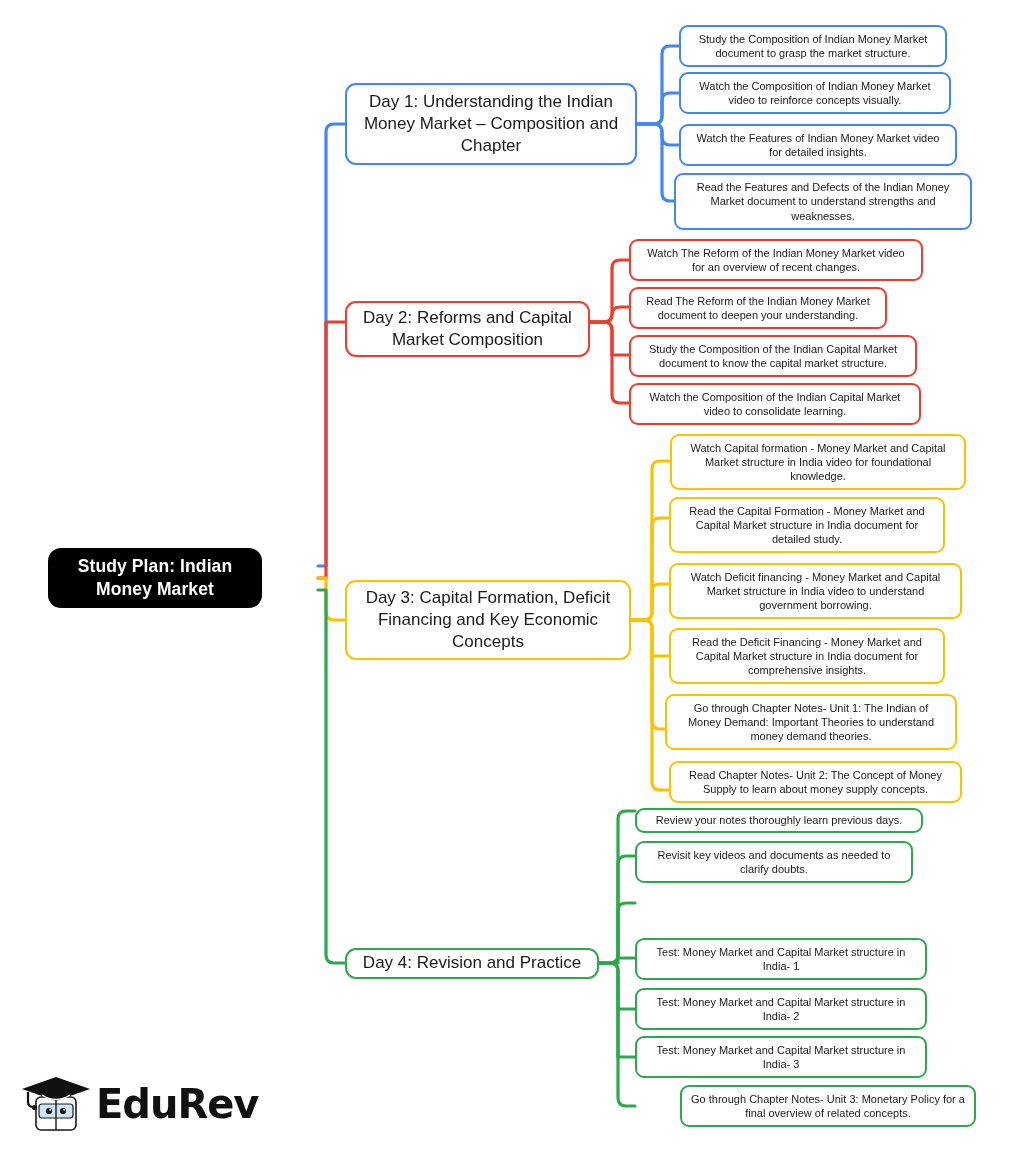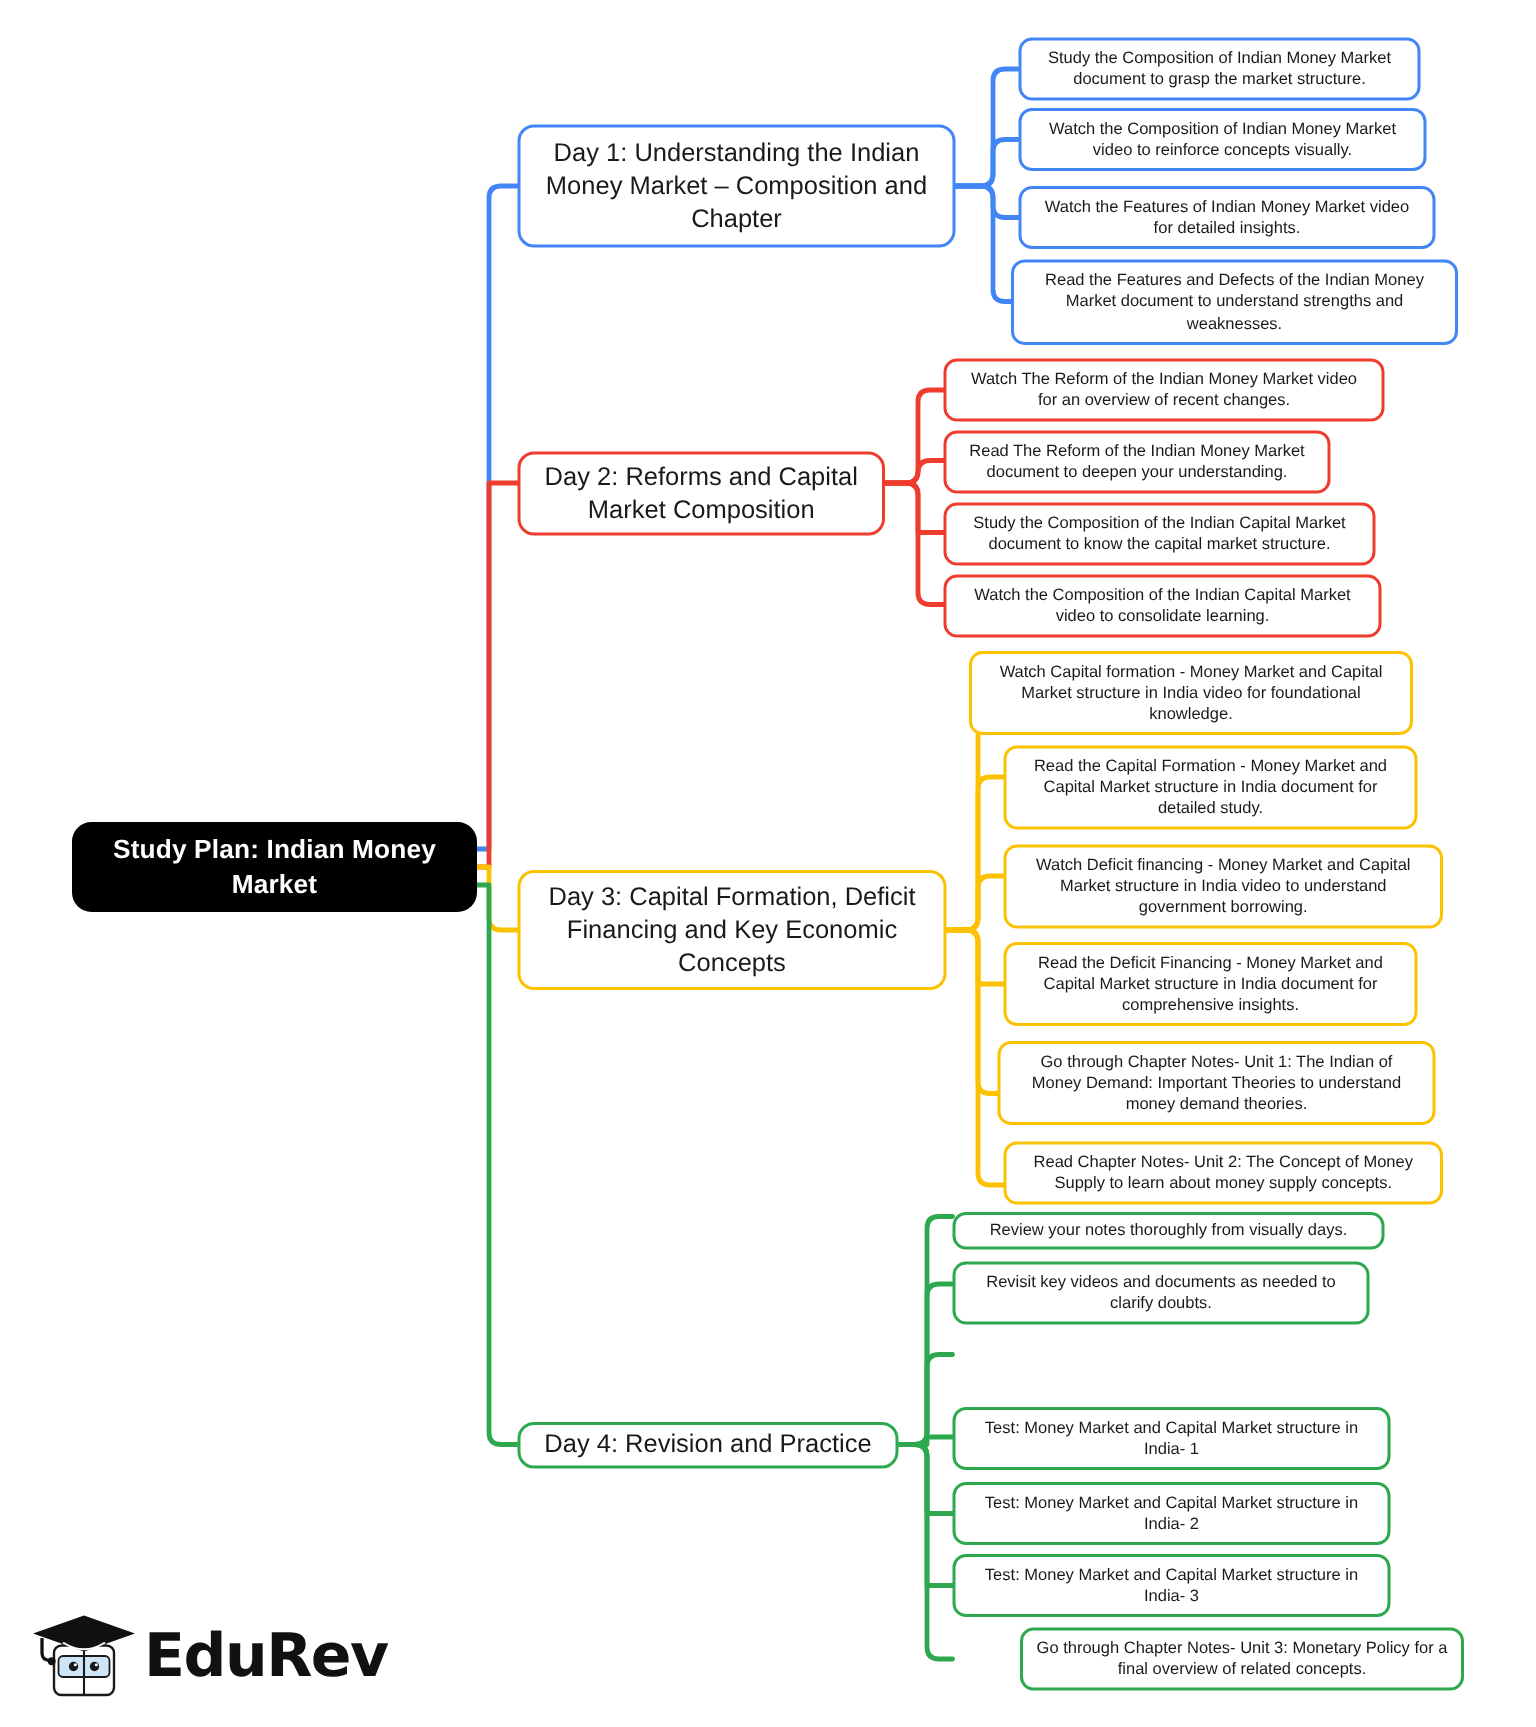--- a/index.html
+++ b/index.html
@@ -96,21 +96,21 @@
       <path d="M599,963 H610 Q618,963 618,955 V819 Q618,811 626,811 H635" stroke="#2ea84f"></path>
       <path d="M599,963 H610 Q618,963 618,955 V864 Q618,856 626,856 H635" stroke="#2ea84f"></path>
       <path d="M599,963 H610 Q618,963 618,955 V911 Q618,903 626,903 H635" stroke="#2ea84f"></path>
       <path d="M599,963 H610 Q618,963 618,963 V958 Q618,958 626,958 H635" stroke="#2ea84f"></path>
       <path d="M599,963 H610 Q618,963 618,971 V1009 Q618,1009 626,1009 H635" stroke="#2ea84f"></path>
       <path d="M599,963 H610 Q618,963 618,971 V1057 Q618,1057 626,1057 H635" stroke="#2ea84f"></path>
       <path d="M599,963 H610 Q618,963 618,971 V1098 Q618,1106 626,1106 H635" stroke="#2ea84f"></path>
     </g>
   </svg>
 
-  <div class="node root" style="left:48px;top:548px;width:270px;height:60px;">
+  <div class="node root" style="left:48px;top:548px;width:214px;height:60px;">
     <span>Study Plan: Indian Money Market</span>
   </div>
 
   <div class="node branch b-blue" style="left:345px;top:83px;width:292px;height:82px;">
     <span>Day 1: Understanding the Indian Money Market – Composition and Chapter</span>
   </div>
   <div class="node leaf b-blue" style="left:679px;top:25px;width:268px;height:42px;">
     <span>Study the Composition of Indian Money Market document to grasp the market structure.</span>
   </div>
   <div class="node leaf b-blue" style="left:679px;top:72px;width:272px;height:42px;">
@@ -135,21 +135,21 @@
   <div class="node leaf b-red" style="left:629px;top:335px;width:288px;height:42px;">
     <span>Study the Composition of the Indian Capital Market document to know the capital market structure.</span>
   </div>
   <div class="node leaf b-red" style="left:629px;top:383px;width:292px;height:42px;">
     <span>Watch the Composition of the Indian Capital Market video to consolidate learning.</span>
   </div>
 
   <div class="node branch b-yellow" style="left:345px;top:580px;width:286px;height:80px;align-items:flex-end;">
     <span>Day 3: Capital Formation, Deficit Financing and Key Economic Concepts</span>
   </div>
-  <div class="node leaf b-yellow" style="left:646px;top:434px;width:296px;height:56px;">
+  <div class="node leaf b-yellow" style="left:670px;top:434px;width:296px;height:56px;">
     <span>Watch Capital formation - Money Market and Capital Market structure in India video for foundational knowledge.</span>
   </div>
   <div class="node leaf b-yellow" style="left:669px;top:497px;width:276px;height:56px;">
     <span>Read the Capital Formation - Money Market and Capital Market structure in India document for detailed study.</span>
   </div>
   <div class="node leaf b-yellow" style="left:669px;top:563px;width:293px;height:56px;">
     <span>Watch Deficit financing - Money Market and Capital Market structure in India video to understand government borrowing.</span>
   </div>
   <div class="node leaf b-yellow" style="left:669px;top:628px;width:276px;height:56px;">
     <span>Read the Deficit Financing - Money Market and Capital Market structure in India document for comprehensive insights.</span>
@@ -158,21 +158,21 @@
     <span>Go through Chapter Notes- Unit 1: The Indian of Money Demand: Important Theories to understand money demand theories.</span>
   </div>
   <div class="node leaf b-yellow" style="left:669px;top:761px;width:293px;height:42px;">
     <span>Read Chapter Notes- Unit 2: The Concept of Money Supply to learn about money supply concepts.</span>
   </div>
 
   <div class="node branch b-green" style="left:345px;top:948px;width:254px;height:31px;">
     <span>Day 4: Revision and Practice</span>
   </div>
   <div class="node leaf b-green" style="left:635px;top:808px;width:288px;height:25px;">
-    <span>Review your notes thoroughly from visually days.</span>
+    <span>Review your notes thoroughly learn previous days.</span>
   </div>
   <div class="node leaf b-green" style="left:635px;top:841px;width:278px;height:42px;">
     <span>Revisit key videos and documents as needed to clarify doubts.</span>
   </div>
   <div class="node leaf b-green" style="left:635px;top:938px;width:292px;height:42px;">
     <span>Test: Money Market and Capital Market structure in India- 1</span>
   </div>
   <div class="node leaf b-green" style="left:635px;top:988px;width:292px;height:42px;justify-content:flex-end;">
     <span>Test: Money Market and Capital Market structure in India- 2</span>
   </div>

